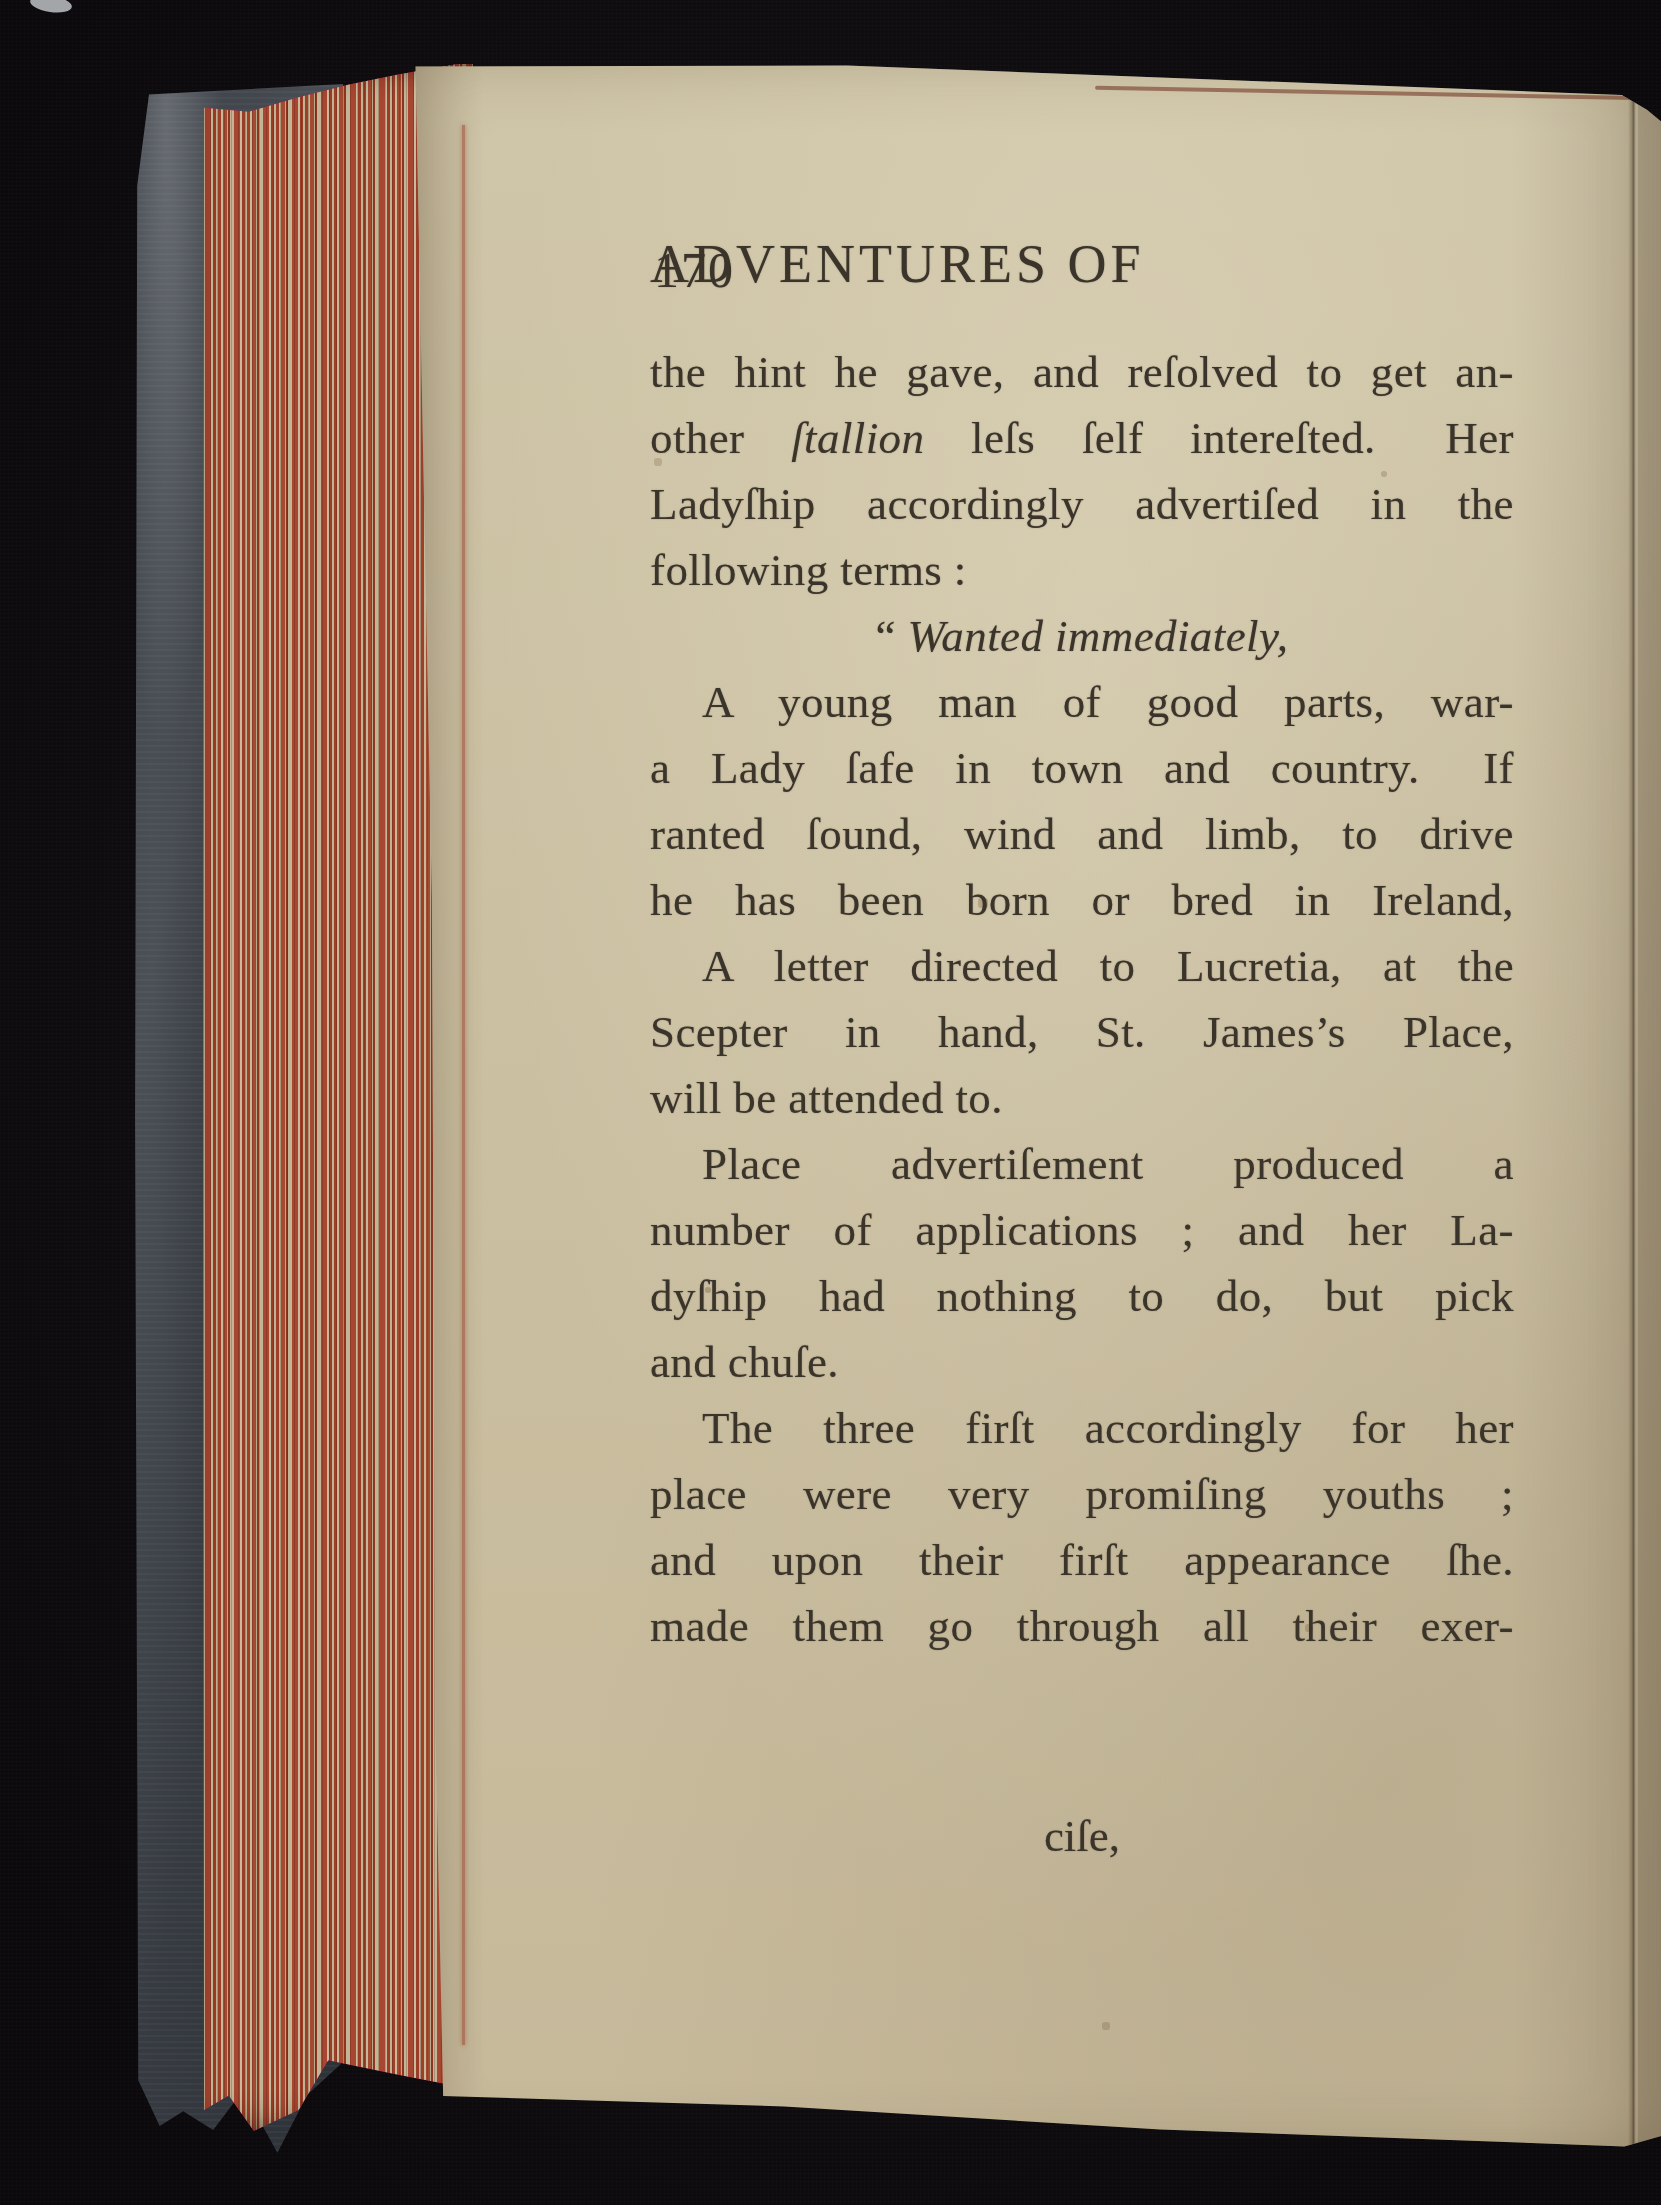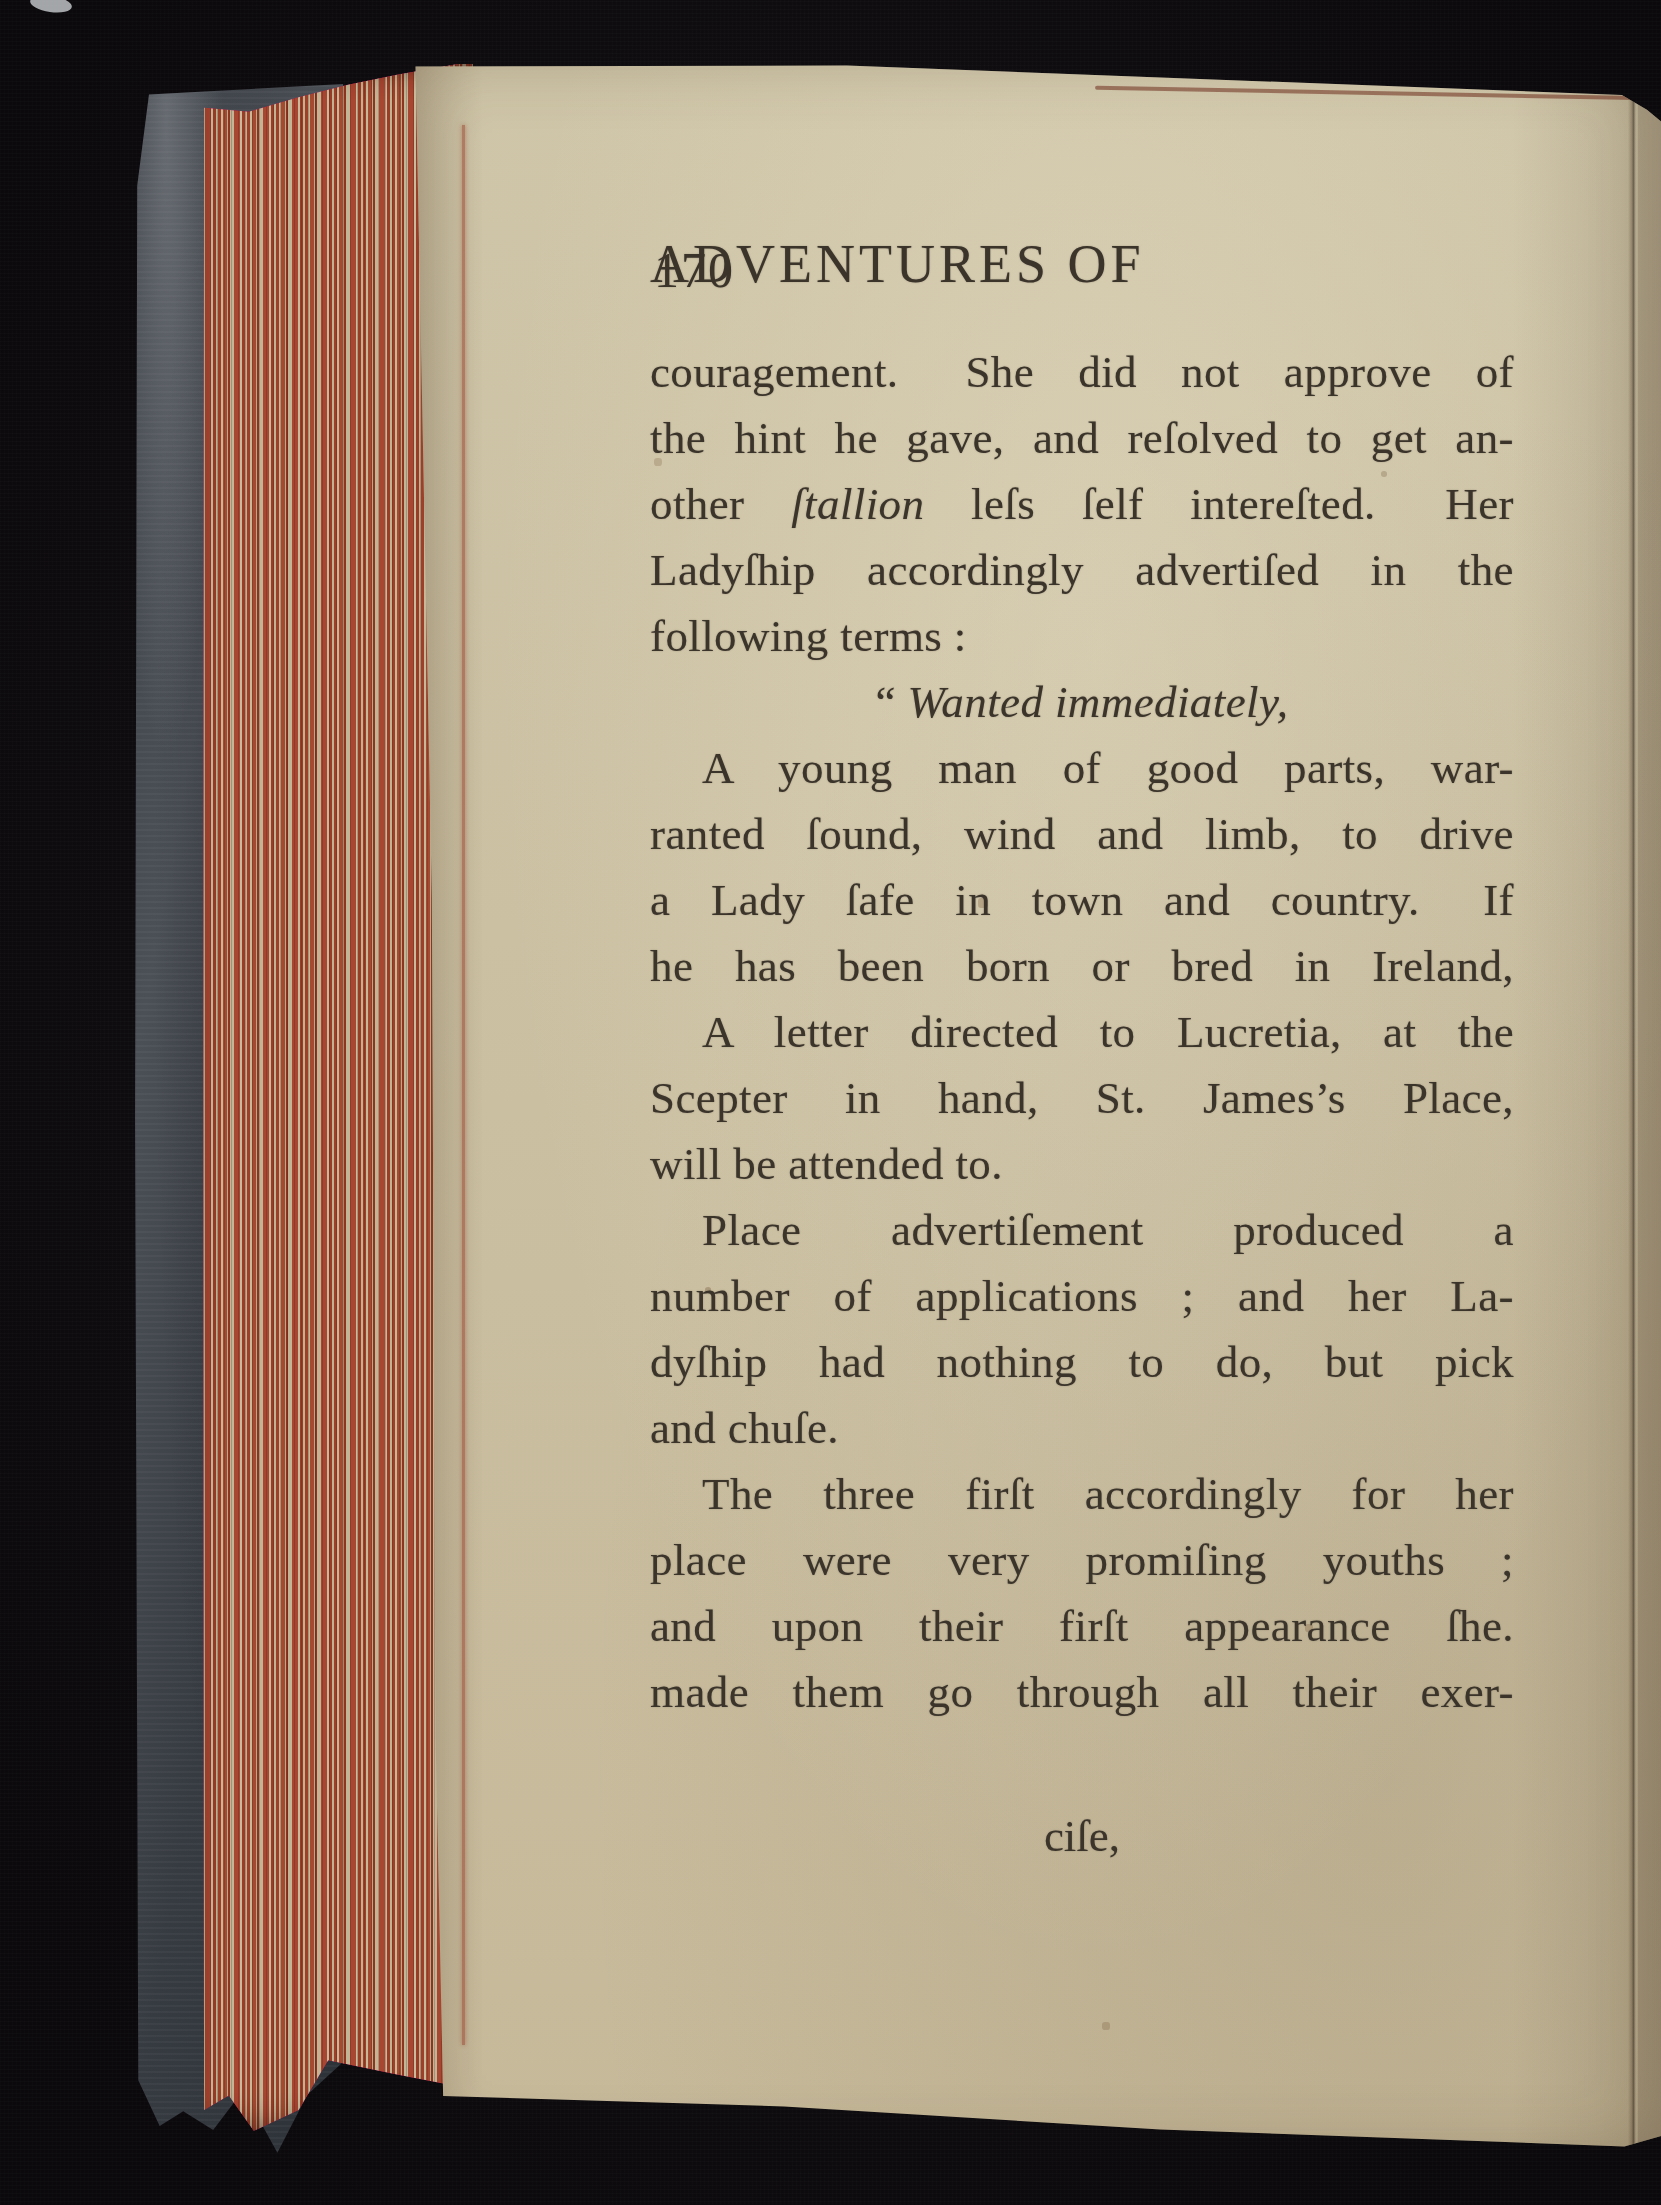--- a/index.html
+++ b/index.html
@@ -91,29 +91,28 @@
     <div class="page-top-edge-tint"></div>
     <div class="foxing-specks"></div>
   </div>
 
   <div class="page-header">
     <span class="page-number">170</span>
     <span class="running-title">ADVENTURES OF</span>
   </div>
 
   <div class="text-block">
-      <p class="line justify"><span>couragement.  She did not approve of</span></p>
       <p class="line justify"><span>the hint he gave, and reſolved to get an-</span></p>
       <p class="line justify"><span>other </span><span class="it">ſtallion</span><span> leſs ſelf intereſted.  Her</span></p>
       <p class="line justify"><span>Ladyſhip accordingly advertiſed in the</span></p>
       <p class="line left"><span>following terms :</span></p>
       <p class="line center"><span>“ </span><span class="it">Wanted immediately,</span></p>
       <p class="line justify" style="text-indent: 52px;"><span>A young man of good parts, war-</span></p>
+      <p class="line justify"><span>a Lady ſafe in town and country.  If</span></p>
       <p class="line justify"><span>ranted ſound, wind and limb, to drive</span></p>
-      <p class="line justify"><span>a Lady ſafe in town and country.  If</span></p>
       <p class="line justify"><span>he has been born or bred in Ireland,</span></p>
       <p class="line justify" style="text-indent: 52px;"><span>A letter directed to Lucretia, at the</span></p>
       <p class="line justify"><span>Scepter in hand, St. James’s Place,</span></p>
       <p class="line left"><span>will be attended to.</span></p>
       <p class="line justify" style="text-indent: 52px;"><span>Place advertiſement produced a</span></p>
       <p class="line justify"><span>number of applications ; and her La-</span></p>
       <p class="line justify"><span>dyſhip had nothing to do, but pick</span></p>
       <p class="line left"><span>and chuſe.</span></p>
       <p class="line justify" style="text-indent: 52px;"><span>The three firſt accordingly for her</span></p>
       <p class="line justify"><span>place were very promiſing youths ;</span></p>

